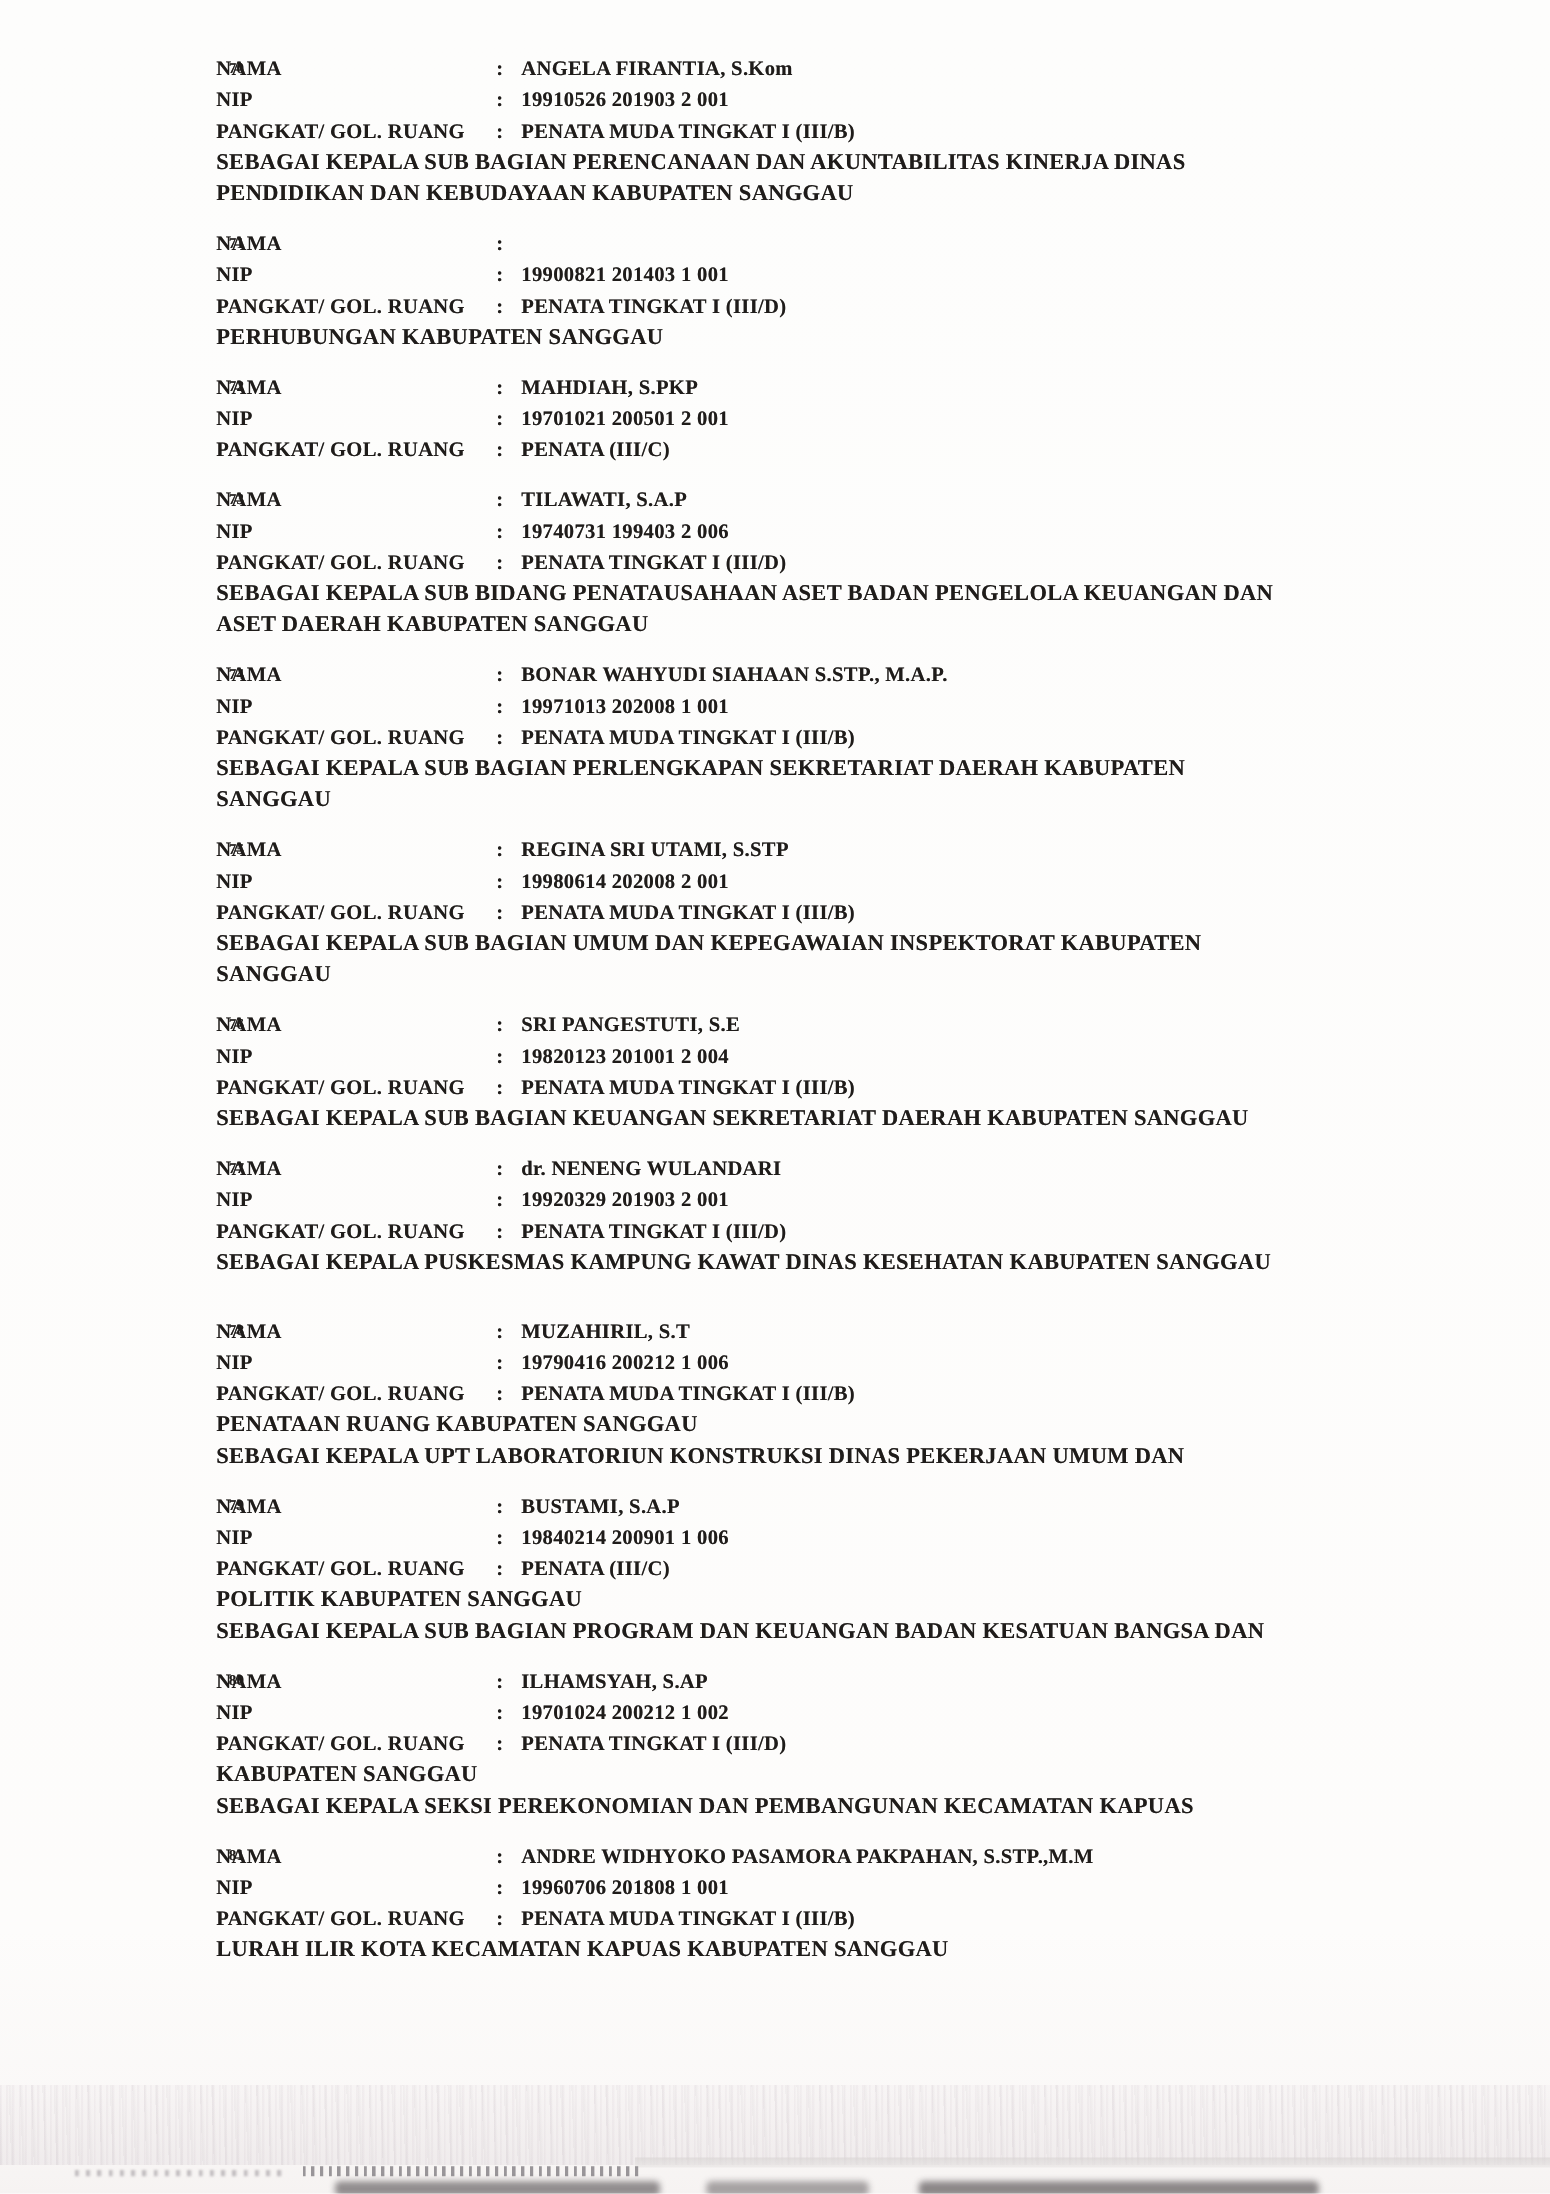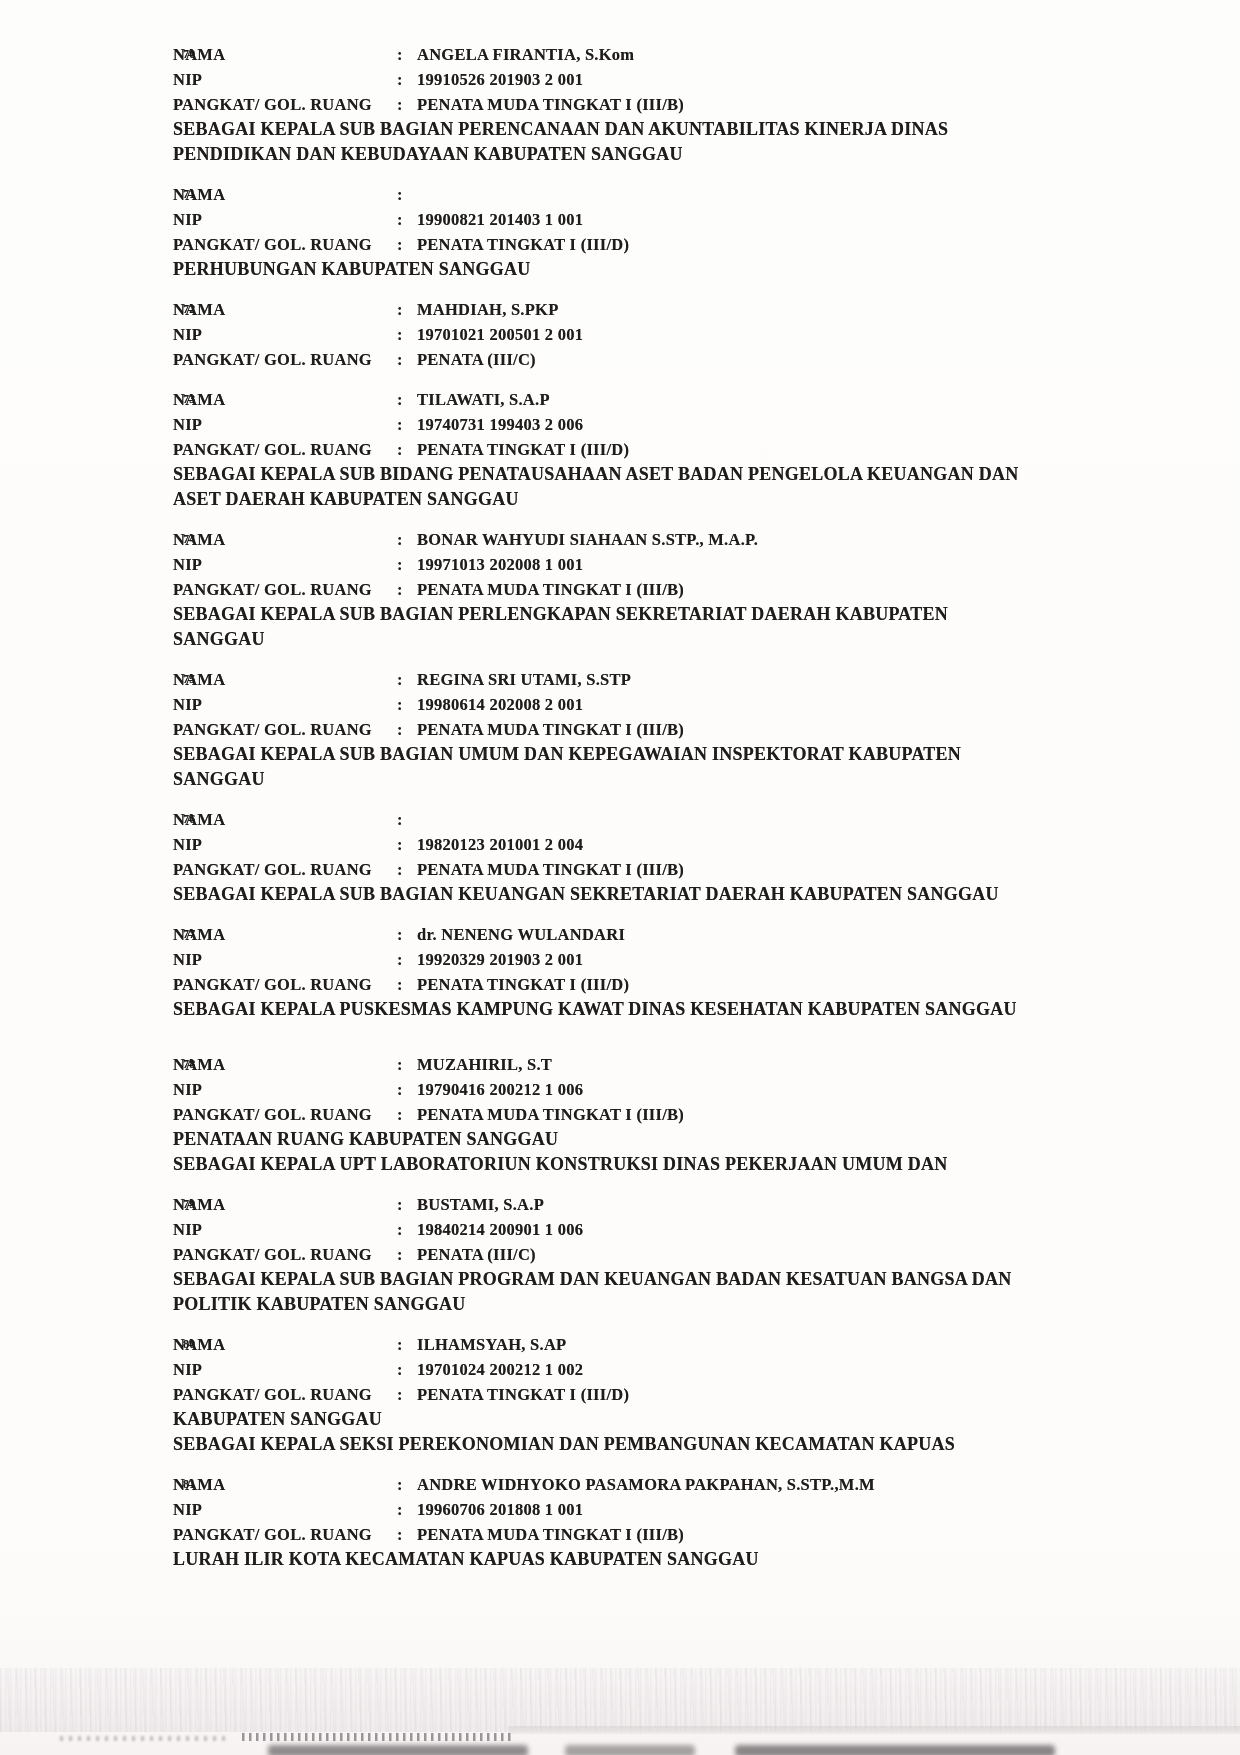--- a/index.html
+++ b/index.html
@@ -261,20 +261,21 @@
           <div class="desc-line">SEBAGAI KEPALA SUB BAGIAN UMUM DAN KEPEGAWAIAN INSPEKTORAT KABUPATEN</div>
           <div class="desc-line">SANGGAU</div>
         </div>
     </div>
 
     <div class="entry">
       <div class="field-row">
         <span class="cell num">76</span>
         <span class="cell">NAMA</span>
         <span class="cell colon">:</span>
+        <span class="cell">SRI PANGESTUTI, S.E</span>
       </div>
       <div class="field-row">
         <span class="cell num"></span>
         <span class="cell">NIP</span>
         <span class="cell colon">:</span>
         <span class="cell">19820123 201001 2 004</span>
       </div>
       <div class="field-row">
         <span class="cell num"></span>
         <span class="cell">PANGKAT/ GOL. RUANG</span>
@@ -348,22 +349,22 @@
         <span class="cell colon">:</span>
         <span class="cell">19840214 200901 1 006</span>
       </div>
       <div class="field-row">
         <span class="cell num"></span>
         <span class="cell">PANGKAT/ GOL. RUANG</span>
         <span class="cell colon">:</span>
         <span class="cell">PENATA (III/C)</span>
       </div>
       <div>
+          <div class="desc-line">POLITIK KABUPATEN SANGGAU</div>
           <div class="desc-line">SEBAGAI KEPALA SUB BAGIAN PROGRAM DAN KEUANGAN BADAN KESATUAN BANGSA DAN</div>
-          <div class="desc-line">POLITIK KABUPATEN SANGGAU</div>
         </div>
     </div>
 
     <div class="entry">
       <div class="field-row">
         <span class="cell num">80</span>
         <span class="cell">NAMA</span>
         <span class="cell colon">:</span>
         <span class="cell">ILHAMSYAH, S.AP</span>
       </div>

